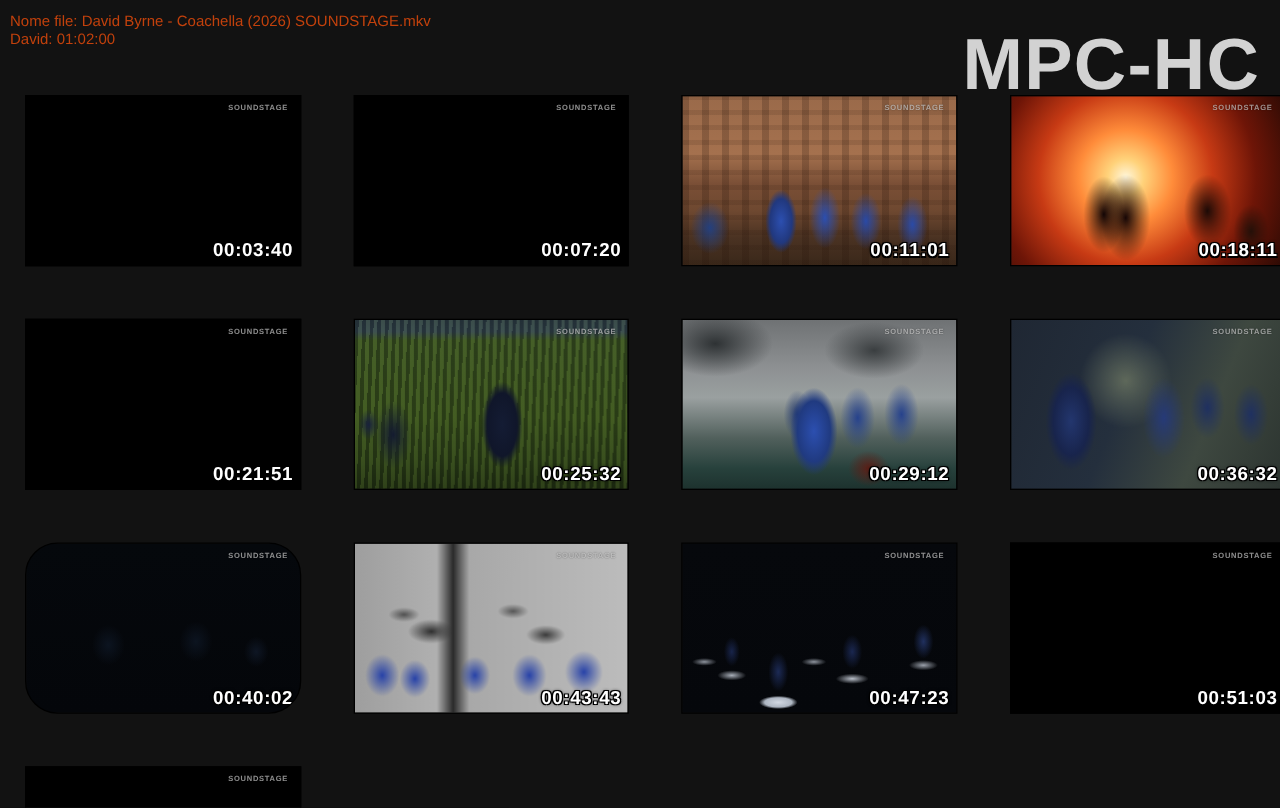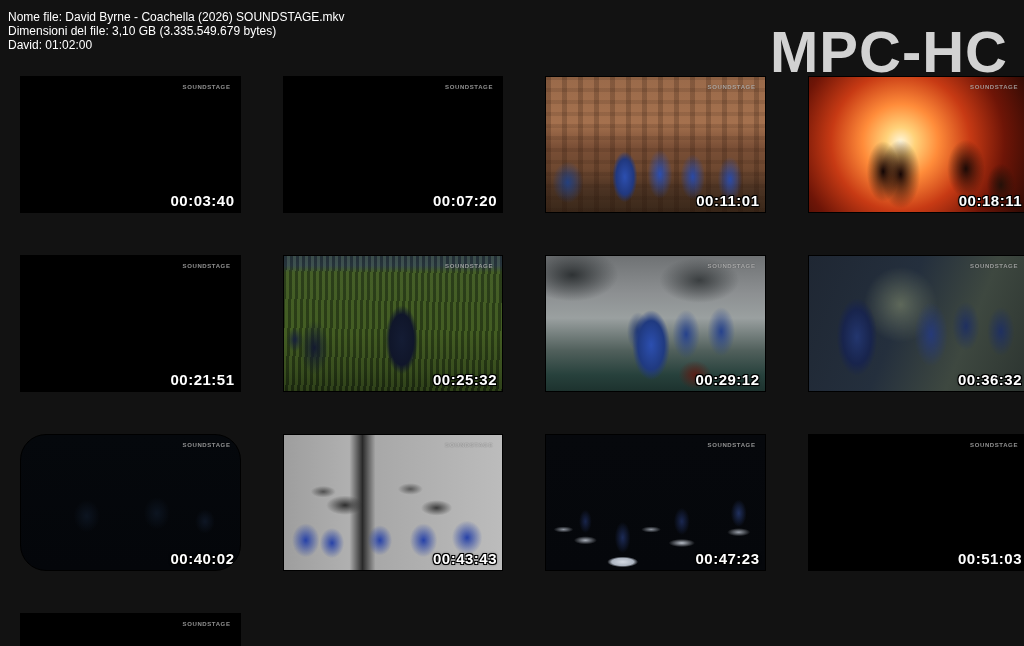--- a/index.html
+++ b/index.html
@@ -6,21 +6,21 @@
     margin: 0; padding: 0;
     width: 1024px; height: 646px;
     background: #111111;
     overflow: hidden;
     font-family: "Liberation Sans", "DejaVu Sans", sans-serif;
   }
   .sheet { position: relative; width: 1024px; height: 646px; background: #121212; }
 
   
   .header { position: absolute; top: 0; left: 0; right: 0; height: 74px; }
-  .file-info { position: absolute; top: 10px; left: 8px; color: #ffffff; font-size: 12px; line-height: 14px; }
+  .file-info { position: absolute; top: 10px; left: 8px; color: #c2410c; font-size: 12px; line-height: 14px; }
   .file-info div { white-space: nowrap; }
   .logo {
     position: absolute; top: 29px; right: 16px;
     font-size: 58px; font-weight: 700; color: #d2d2d2;
     letter-spacing: 1px; line-height: 46px;
   }
 
   
   .grid {
     position: absolute; top: 76px; left: 20px;
@@ -50,21 +50,20 @@
     text-shadow: 0 0 1px rgba(0,0,0,0.6);
   }
 </style>
 </head>
 <body>
 
 <div class="sheet">
   <div class="header">
     <div class="file-info">
       <div>Nome file: David Byrne - Coachella (2026) SOUNDSTAGE.mkv</div>
-      <div>Dimensioni del file: 3,10 GB (3.335.549.679 bytes)</div>
       <div>David: 01:02:00</div>
     </div>
     <div class="logo">MPC-HC</div>
   </div>
   <div class="grid">
       <div class="thumb" title="dark stage, band members in blue with saxophone and cello">
         <span class="wm">SOUNDSTAGE</span>
         <span class="ts">00:03:40</span>
       </div>
       <div class="thumb" title="aerial suburban yard with trees, house and performers on driveway">

